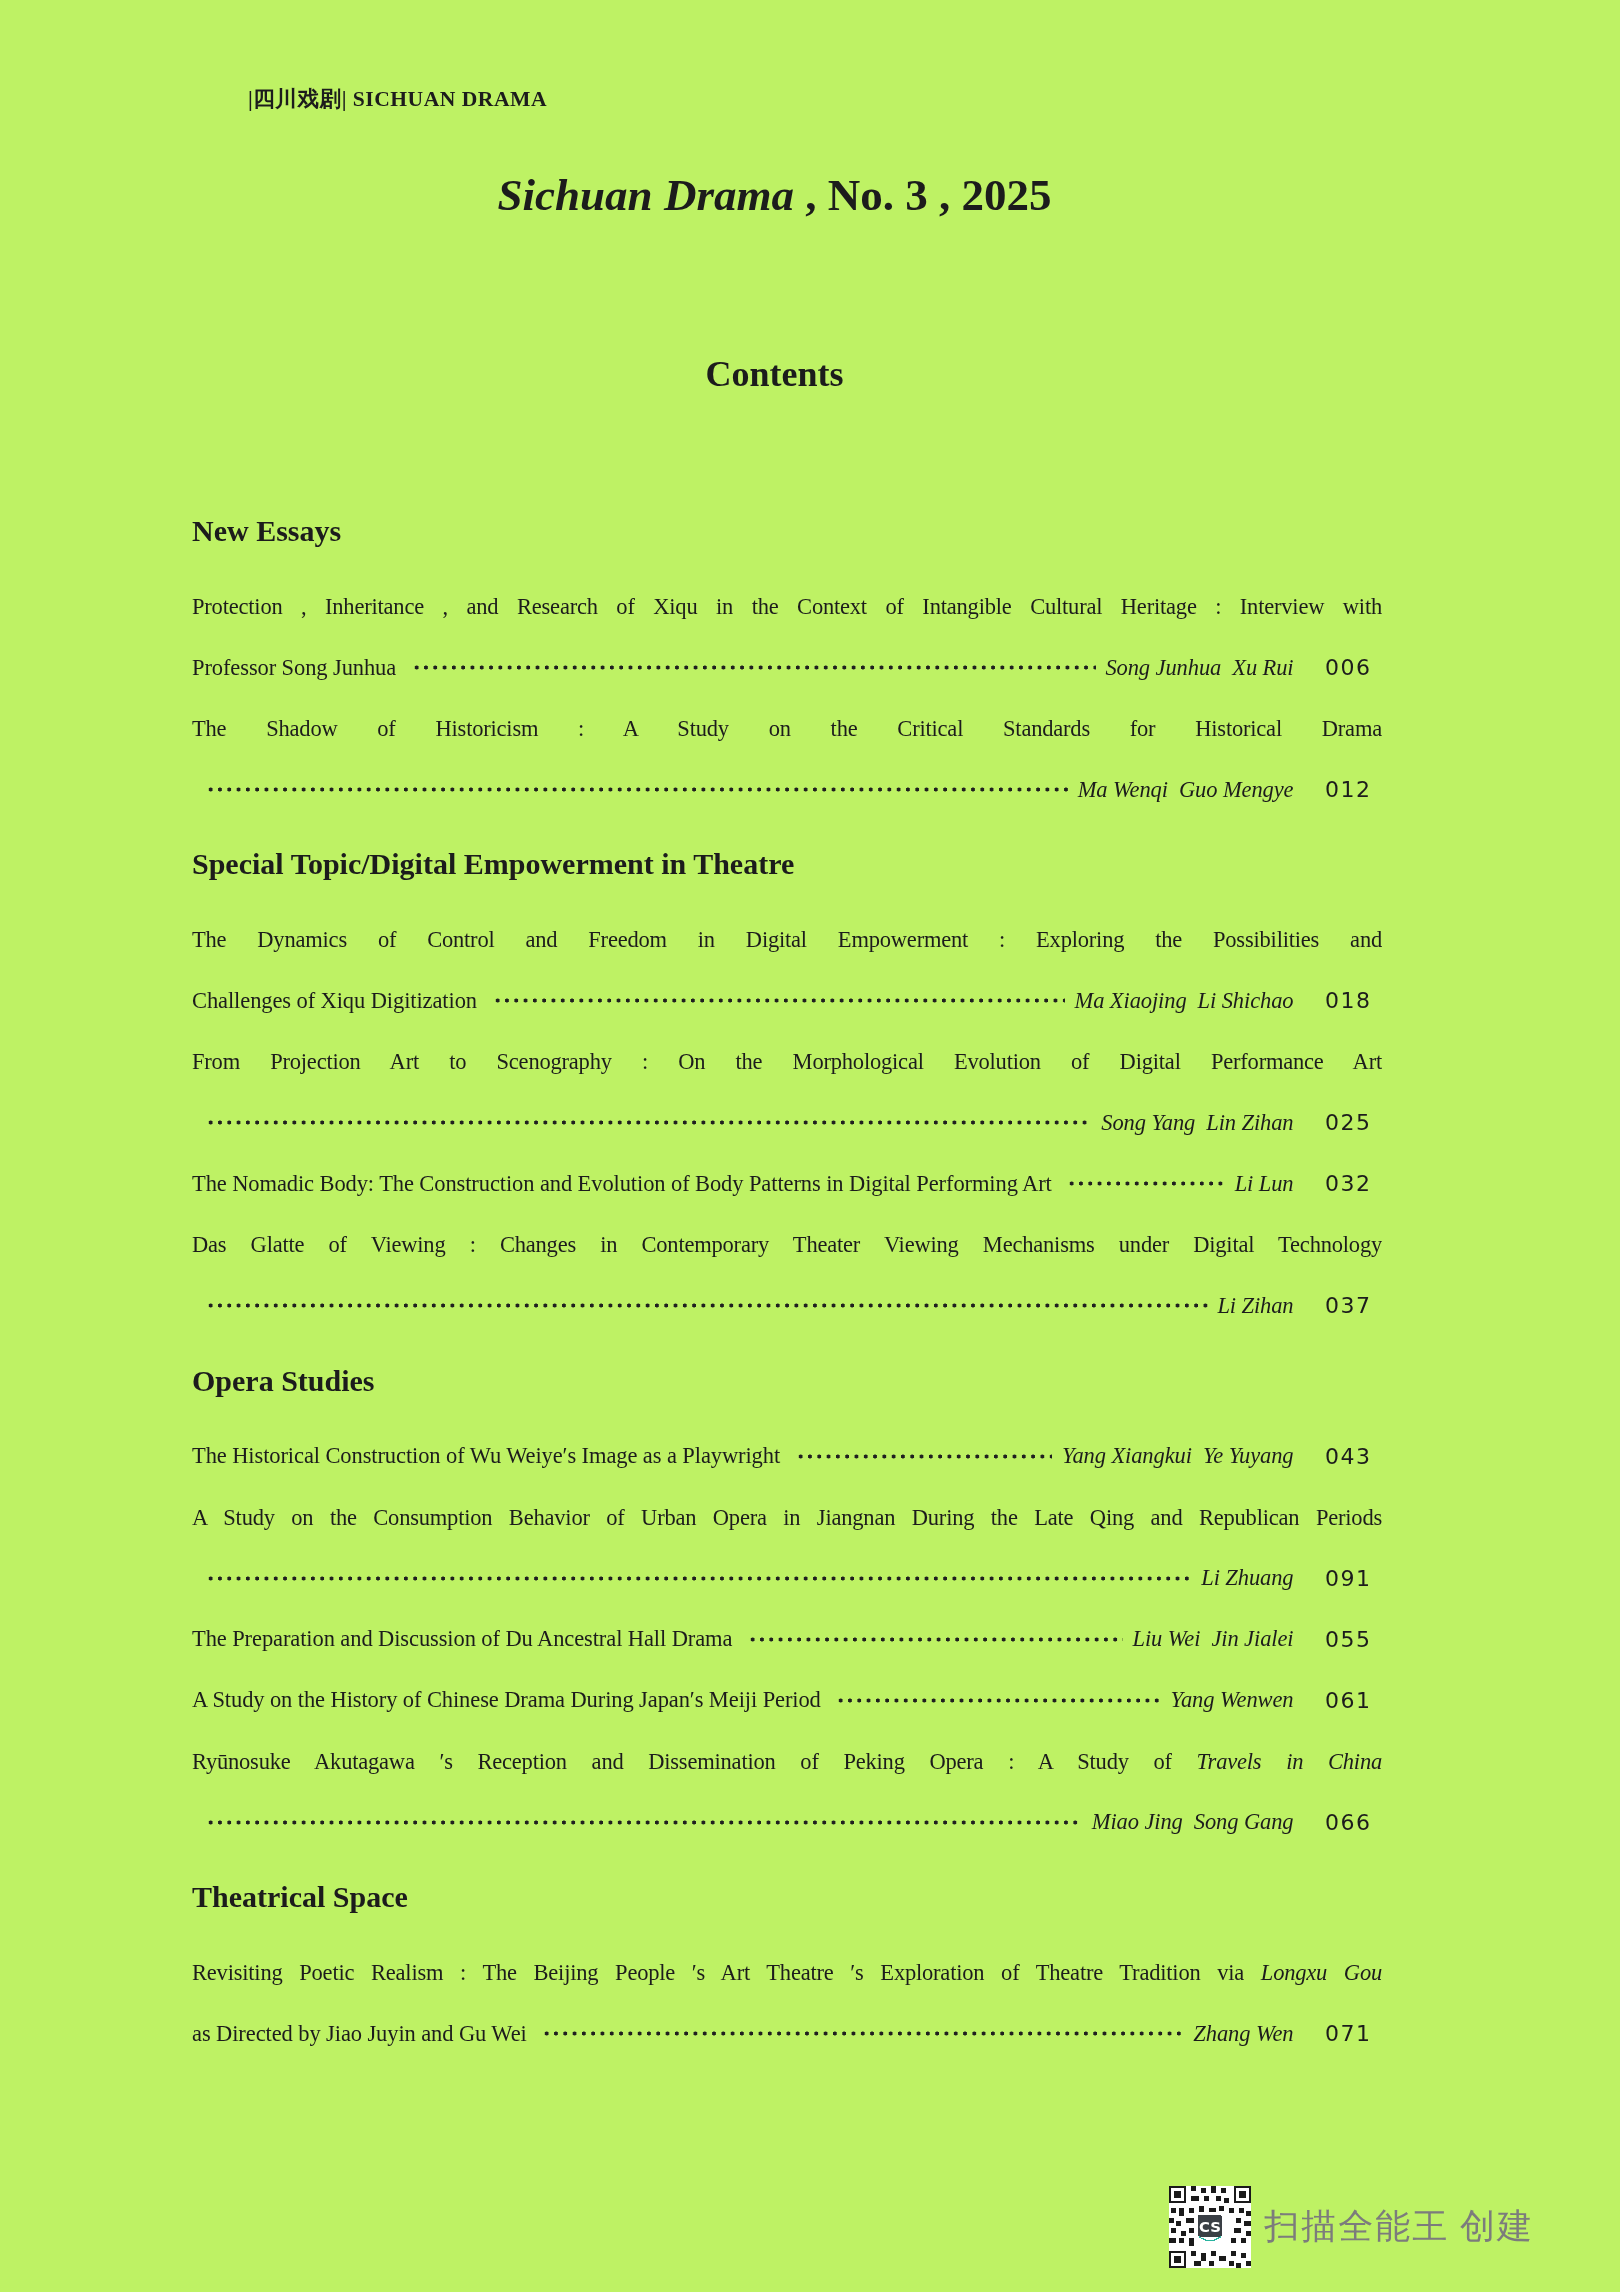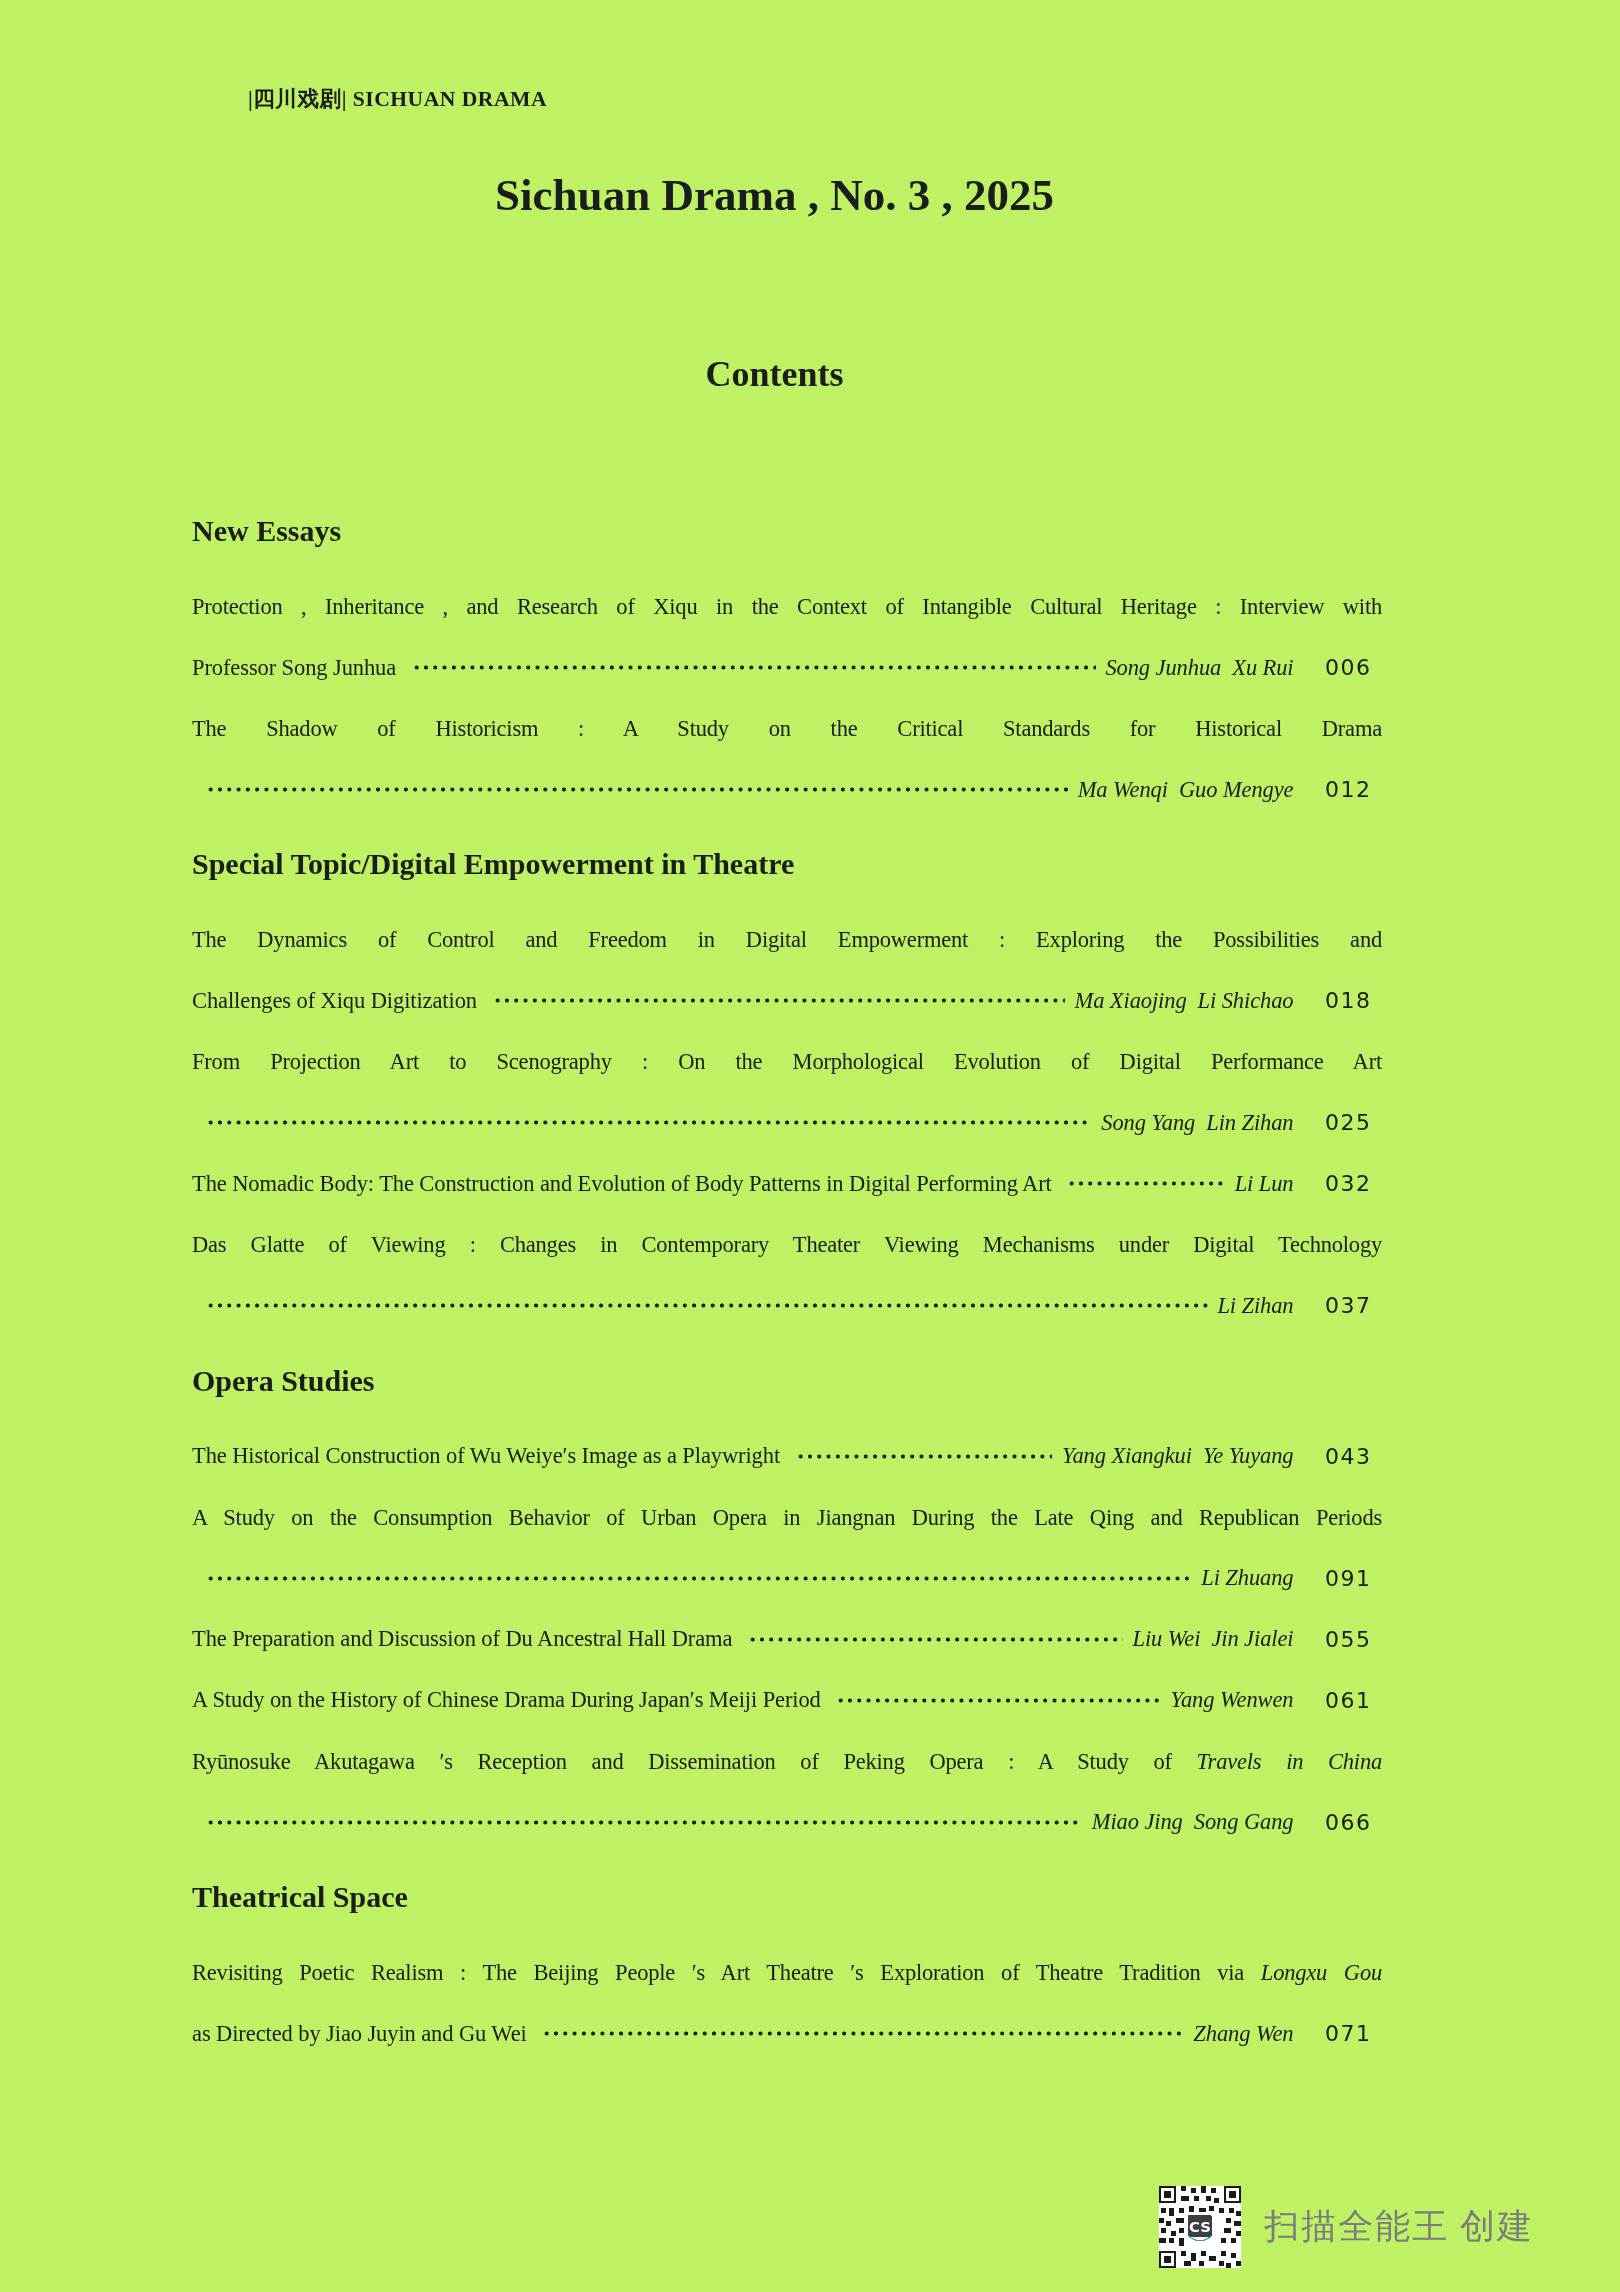--- a/index.html
+++ b/index.html
@@ -14,21 +14,21 @@
   .journal-header{
     position:absolute;left:248px;top:84px;
     font-size:21.6px;font-weight:bold;letter-spacing:0.5px;
     white-space:pre;
   }
   .journal-title{
     position:absolute;left:201px;top:169px;width:1147px;
     text-align:center;font-size:45px;font-weight:bold;
     white-space:pre;
   }
-  .journal-title .t-italic{}
+  .journal-title .t-italic{font-style:italic;}
   .contents-heading{
     position:absolute;left:201px;top:353px;width:1147px;
     text-align:center;font-size:36px;font-weight:bold;
   }
   .toc{
     position:absolute;left:192px;top:514px;width:1190px;
   }
   .section{margin-top:27.4px;}
   .section:first-child{margin-top:0;}
   .section-heading{
@@ -60,21 +60,21 @@
     flex:0 0 auto;font-style:italic;white-space:pre;
     margin-right:8px;
   }
   .entry-page{
     flex:0 0 auto;width:57px;margin-left:23.5px;
     font-family:"DejaVu Sans", sans-serif;
     font-size:22px;letter-spacing:1.5px;
   }
   .footer-mark{
     position:absolute;right:86px;bottom:25.5px;
-    display:flex;align-items:center;gap:23px;
+    display:flex;align-items:center;gap:13px;
   }
   .qr{width:82px;height:82px;display:block;}
   .watermark-text{
     font-size:35px;color:#7c7c7c;letter-spacing:2px;
     font-family:"Liberation Serif", serif;white-space:pre;
   }
 </style>
 </head>
 <body>
 

